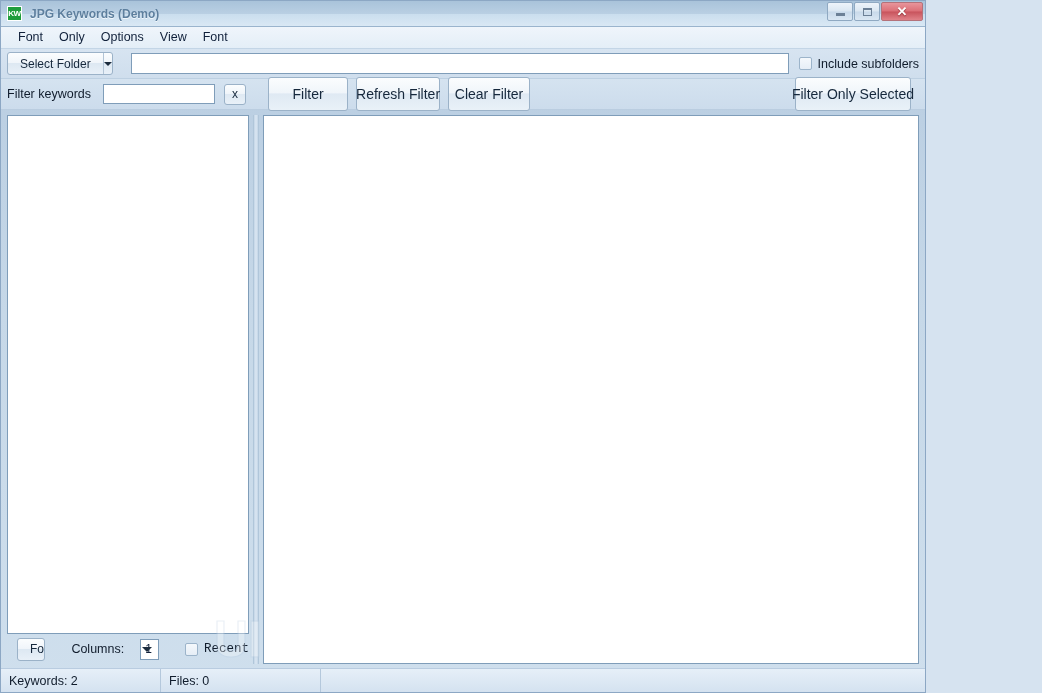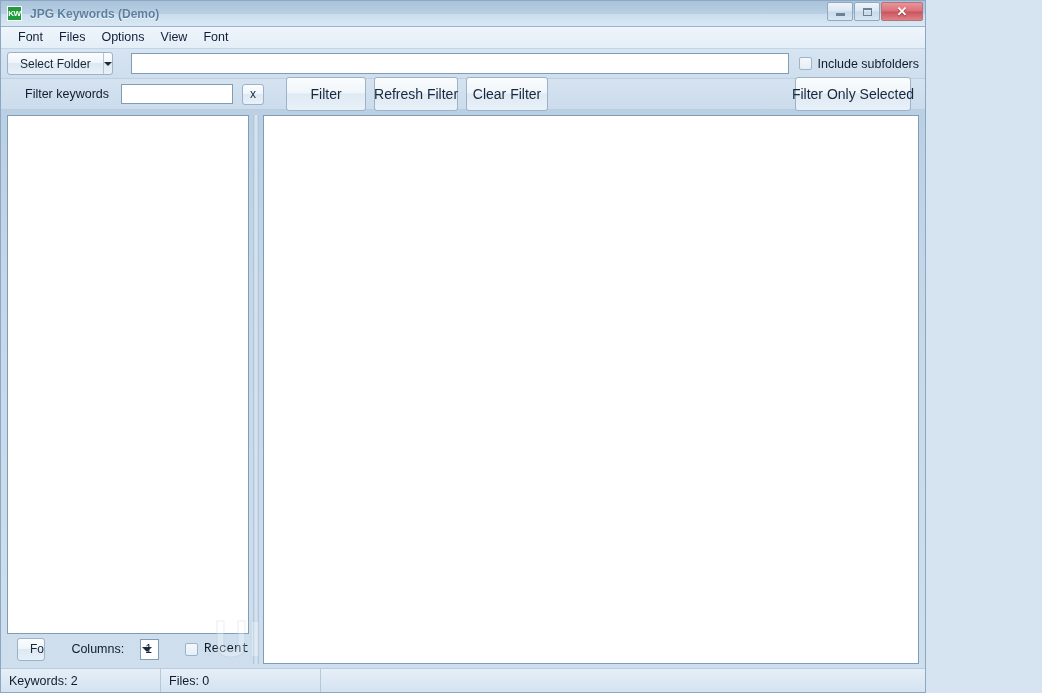--- a/index.html
+++ b/index.html
@@ -224,21 +224,21 @@
     flex: 0 0 30px;
     display: flex;
     align-items: center;
     padding: 0 6px;
     background: linear-gradient(to bottom, #d5e3f0 0%, #ccdcec 100%);
     border-bottom: 1px solid #bacde0;
   }
   #filter-kw-label {
     font-size: 12.5px;
     color: #101c2c;
-    margin-left: 18px;
+    margin-left: 0;
     margin-right: 12px;
     white-space: nowrap;
   }
   #filter-kw-input {
     width: 112px;
     height: 20px;
     box-sizing: border-box;
     border: 1px solid #7f9db9;
     background: #ffffff;
     font-size: 12px;
@@ -409,21 +409,21 @@
         <div class="glyph-max"></div>
       </div>
       <div class="win-btn close">
         <span class="glyph-close">✕</span>
       </div>
     </div>
   </div>
 
   <div id="menu-bar">
     <div class="menu-item">Font</div>
-    <div class="menu-item">Files</div>
+    <div class="menu-item">Only</div>
     <div class="menu-item">Options</div>
     <div class="menu-item">View</div>
     <div class="menu-item">Font</div>
   </div>
 
   <div id="folder-bar">
     <div class="split-btn" id="select-folder-btn">
       <div class="sb-main">Select Folder</div>
       <div class="sb-arrow">
         <div class="tri-down"></div>

